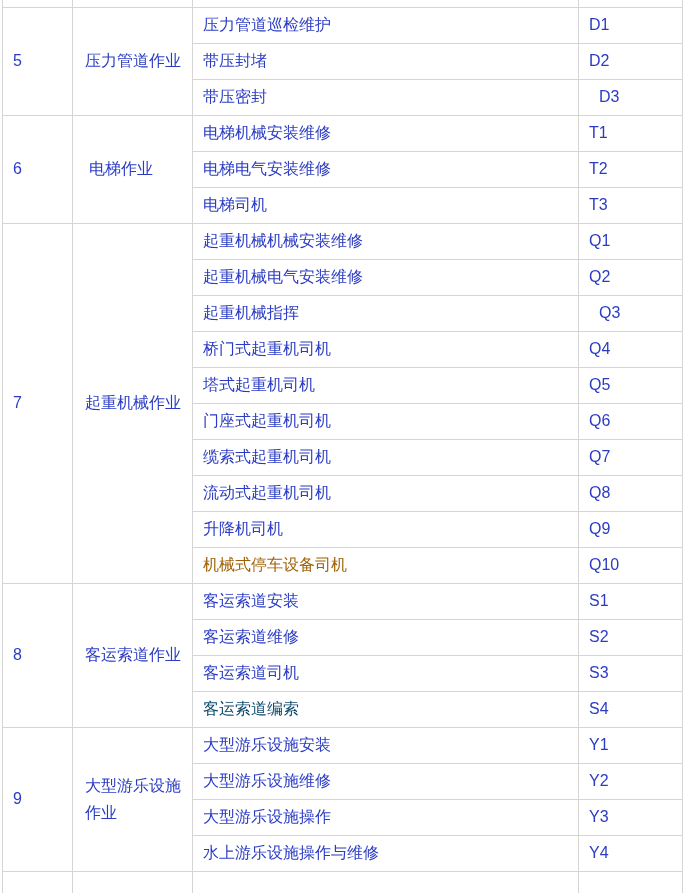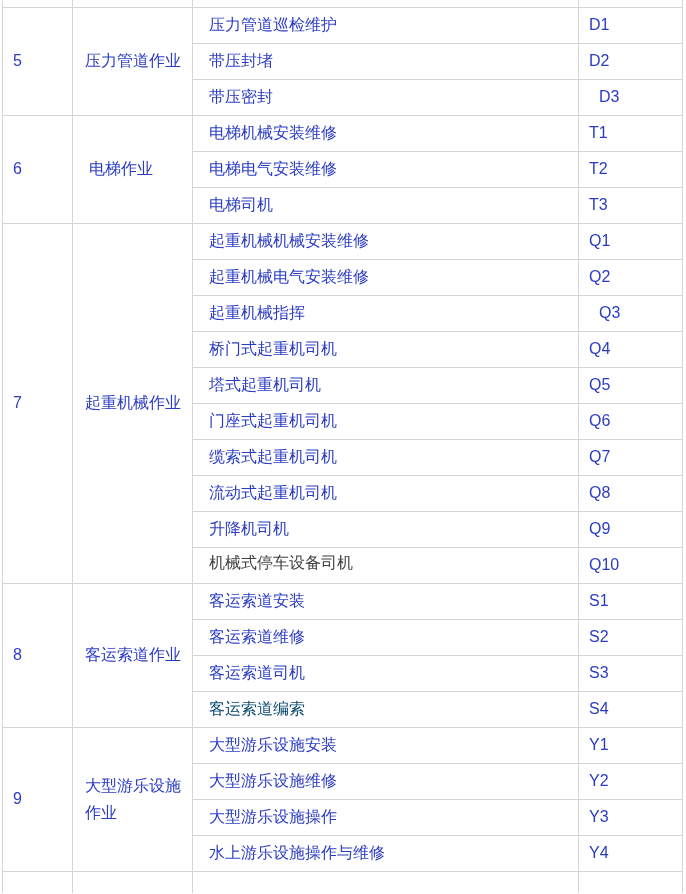--- a/index.html
+++ b/index.html
@@ -30,21 +30,21 @@
     overflow: hidden;
     white-space: normal;
     word-break: break-all;
     background: #ffffff;
   }
   tr.partial-top td { height: 7px; border-top: none; }
   tr.partial-bottom td { height: 22px; border-bottom: none; }
   tr.item-row td { height: 36px; }
   td.col-num  { padding-left: 10px; padding-right: 4px; }
   td.col-cat  { padding-left: 12px; padding-right: 10px; }
-  td.col-name { padding-left: 16px; padding-right: 8px; }
+  td.col-name { padding-left: 10px; padding-right: 8px; }
   td.col-code { padding-left: 10px; padding-right: 4px; }
 </style>
 </head>
 <body>
 
 <div class="page">
   <table class="op-table">
     <colgroup>
       <col style="width:70px">
       <col style="width:120px">
@@ -118,21 +118,21 @@
         </tr>
         <tr class="item-row">
           <td class="col-name" style="border-color: rgb(213, 213, 213); color: rgb(43, 60, 196);">流动式起重机司机</td>
           <td class="col-code" style="border-color: rgb(213, 213, 213); color: rgb(43, 60, 196);">Q8</td>
         </tr>
         <tr class="item-row">
           <td class="col-name" style="border-color: rgb(213, 213, 213); color: rgb(43, 60, 196);">升降机司机</td>
           <td class="col-code" style="border-color: rgb(213, 213, 213); color: rgb(43, 60, 196);">Q9</td>
         </tr>
         <tr class="item-row">
-          <td class="col-name" style="border-color: rgb(213, 213, 213); color: #404040; font-family: Liberation Mono, monospace;">机械式停车设备司机</td>
+          <td class="col-name" style="border-color: rgb(213, 213, 213); color: #a16207;">机械式停车设备司机</td>
           <td class="col-code" style="border-color: rgb(213, 213, 213); color: rgb(43, 60, 196);">Q10</td>
         </tr>
         <tr class="item-row">
           <td class="col-num" rowspan="4" style="border-color: rgb(213, 213, 213); color: rgb(43, 60, 196);">8</td>
           <td class="col-cat" rowspan="4" style="border-color: rgb(213, 213, 213); color: rgb(43, 60, 196);">客运索道作业</td>
           <td class="col-name" style="border-color: rgb(213, 213, 213); color: rgb(43, 60, 196);">客运索道安装</td>
           <td class="col-code" style="border-color: rgb(213, 213, 213); color: rgb(43, 60, 196);">S1</td>
         </tr>
         <tr class="item-row">
           <td class="col-name" style="border-color: rgb(213, 213, 213); color: rgb(43, 60, 196);">客运索道维修</td>

